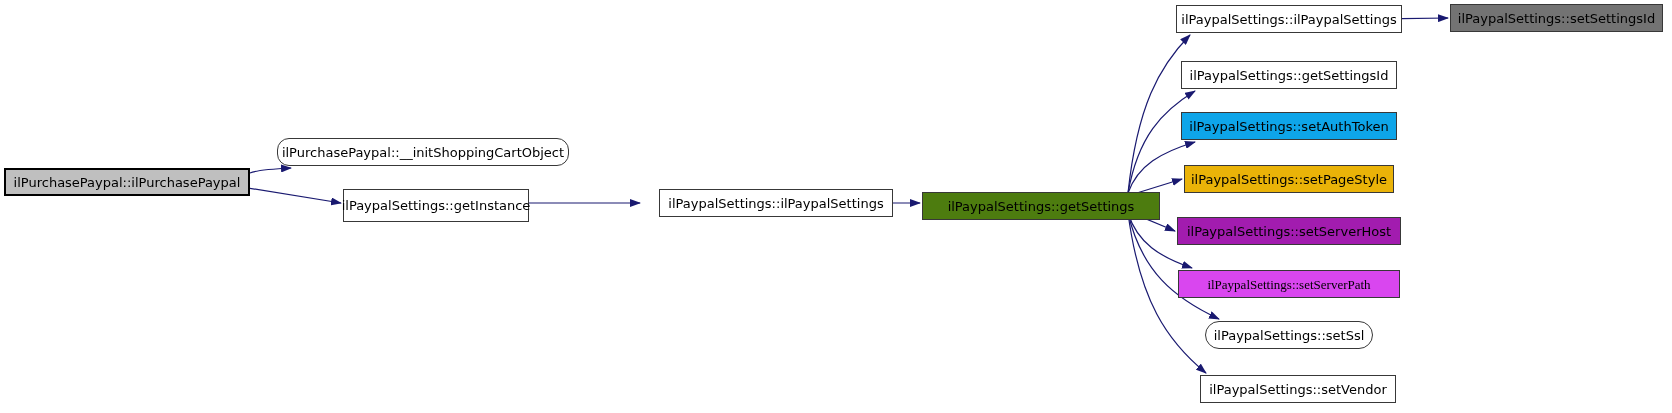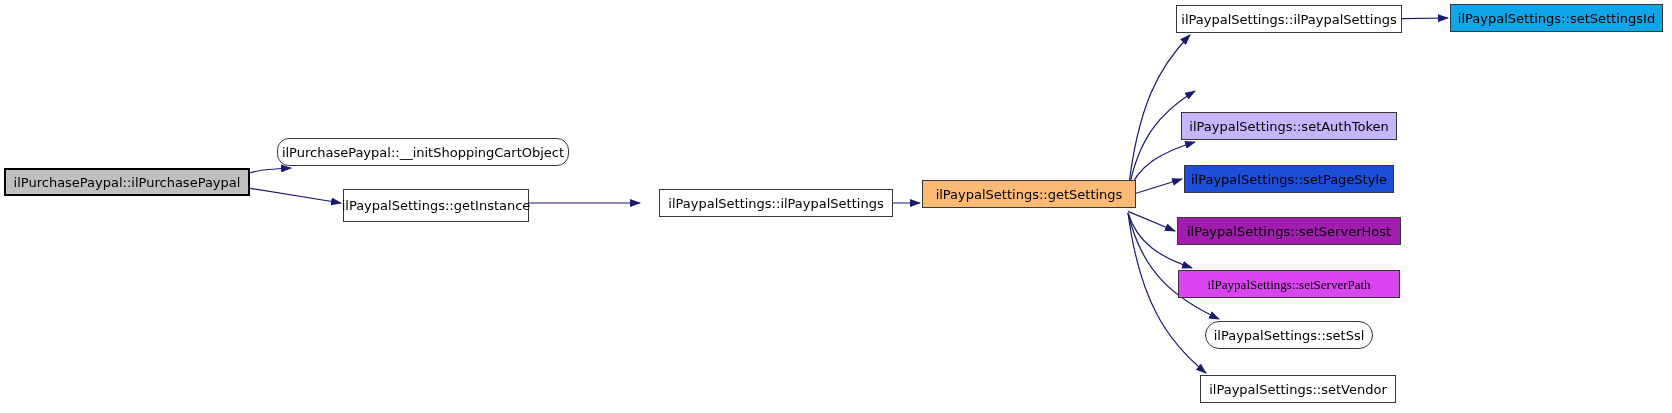--- a/index.html
+++ b/index.html
@@ -63,22 +63,23 @@
         <path class="edge" d="M1128,213 C1137.6,243.25 1160,257 1192,268" stroke="#191970" marker-end="url(#arrowhead)"></path>
         <path class="edge" d="M1128,213 C1141.65,271.3 1173.5,297.8 1219,319" stroke="#191970" marker-end="url(#arrowhead)"></path>
         <path class="edge" d="M1128,213 C1139.7,301 1167,341 1206,373" stroke="#191970" marker-end="url(#arrowhead)"></path>
         <path class="edge" d="M1402,18.7 L1448,18" stroke="#191970" marker-end="url(#arrowhead)"></path>
       </g>
   </svg>
 <div class="node focus" style="left: 4px; top: 168px; width: 246px; height: 28px; background: rgb(191, 191, 191); border-color: rgb(0, 0, 0); color: rgb(0, 0, 0);">ilPurchasePaypal::ilPurchasePaypal</div>
     <div class="node" style="left: 277px; top: 138px; width: 292px; height: 28px; background: rgb(255, 255, 255); border-color: rgb(56, 56, 56); color: rgb(0, 0, 0); border-radius: 12px;">ilPurchasePaypal::__initShoppingCartObject</div>
     <div class="node" style="left: 343px; top: 189px; width: 186px; height: 33px; background: rgb(255, 255, 255); border-color: rgb(56, 56, 56); color: rgb(0, 0, 0);">ilPaypalSettings::getInstance</div>
     <div class="node" style="left: 642px; top: 189px; width: 234px; height: 28px; background: rgb(255, 255, 255); border-color: rgb(56, 56, 56); color: rgb(0, 0, 0); margin-left: 17px;">ilPaypalSettings::ilPaypalSettings</div>
-    <div class="node" style="left: 922px; top: 180px; width: 214px; height: 28px; background: #fdba74; border-color: rgb(56, 56, 56); color: rgb(0, 0, 0);">ilPaypalSettings::getSettings</div>
+    <div class="node" style="left: 922px; top: 192px; width: 238px; height: 28px; background: #4d7c0f; border-color: rgb(56, 56, 56); color: rgb(0, 0, 0);">ilPaypalSettings::getSettings</div>
     <div class="node" style="left: 1176px; top: 5px; width: 226px; height: 28px; background: rgb(255, 255, 255); border-color: rgb(56, 56, 56); color: rgb(0, 0, 0);">ilPaypalSettings::ilPaypalSettings</div>
-    <div class="node" style="left: 1450px; top: 4px; width: 213px; height: 28px; background: #0ea5e9; border-color: rgb(56, 56, 56); color: rgb(0, 0, 0);">ilPaypalSettings::setSettingsId</div>
-    <div class="node" style="left: 1181px; top: 112px; width: 216px; height: 28px; background: #c4b5fd; border-color: rgb(56, 56, 56); color: rgb(0, 0, 0);">ilPaypalSettings::setAuthToken</div>
-    <div class="node" style="left: 1184px; top: 165px; width: 210px; height: 28px; background: #1d4ed8; border-color: rgb(56, 56, 56); color: rgb(0, 0, 0);">ilPaypalSettings::setPageStyle</div>
+    <div class="node" style="left: 1450px; top: 4px; width: 213px; height: 28px; background: #737373; border-color: rgb(56, 56, 56); color: rgb(0, 0, 0);">ilPaypalSettings::setSettingsId</div>
+    <div class="node" style="left: 1181px; top: 61px; width: 216px; height: 28px; background: rgb(255, 255, 255); border-color: rgb(56, 56, 56); color: rgb(0, 0, 0);">ilPaypalSettings::getSettingsId</div>
+    <div class="node" style="left: 1181px; top: 112px; width: 216px; height: 28px; background: #0ea5e9; border-color: rgb(56, 56, 56); color: rgb(0, 0, 0);">ilPaypalSettings::setAuthToken</div>
+    <div class="node" style="left: 1184px; top: 165px; width: 210px; height: 28px; background: #eab308; border-color: rgb(56, 56, 56); color: rgb(0, 0, 0);">ilPaypalSettings::setPageStyle</div>
     <div class="node" style="left: 1177px; top: 217px; width: 224px; height: 28px; background: #a21caf; border-color: rgb(56, 56, 56); color: rgb(0, 0, 0);">ilPaypalSettings::setServerHost</div>
     <div class="node" style="left: 1178px; top: 270px; width: 222px; height: 28px; background: #d946ef; border-color: rgb(56, 56, 56); color: rgb(0, 0, 0); font-family: Liberation Serif, serif;">ilPaypalSettings::setServerPath</div>
     <div class="node" style="left: 1205px; top: 321px; width: 168px; height: 28px; background: rgb(255, 255, 255); border-color: rgb(56, 56, 56); color: rgb(0, 0, 0); border-radius: 14px;">ilPaypalSettings::setSsl</div>
     <div class="node" style="left: 1192px; top: 375px; width: 196px; height: 28px; background: rgb(255, 255, 255); border-color: rgb(56, 56, 56); color: rgb(0, 0, 0); margin-left: 8px;">ilPaypalSettings::setVendor</div>
   </div>
 
 </body></html>

